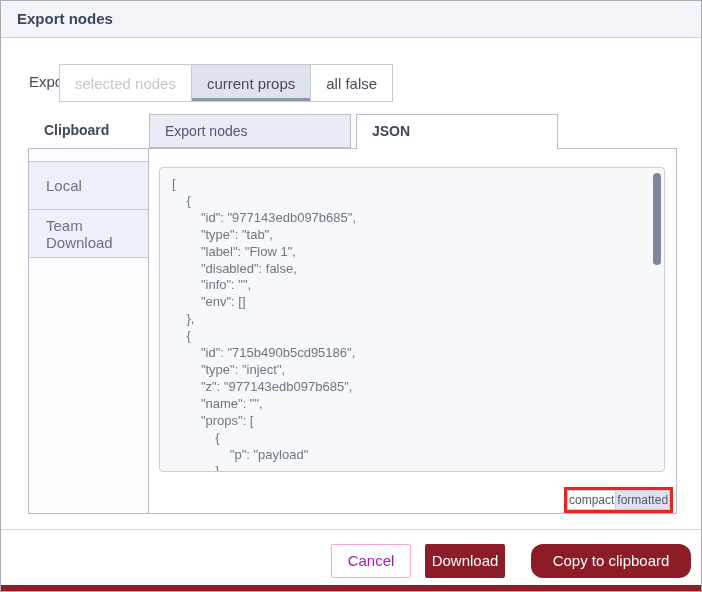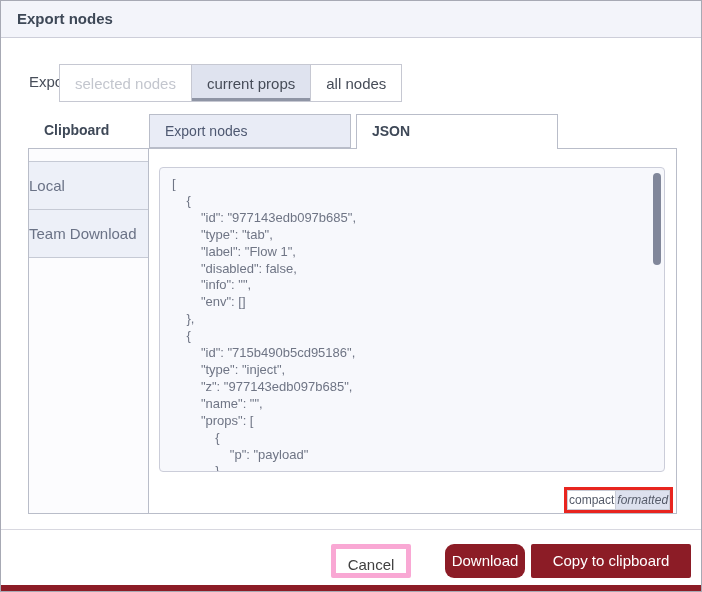--- a/index.html
+++ b/index.html
@@ -21,59 +21,59 @@
   
   .group-label{position:absolute;left:21px;top:121px;font-size:14px;font-weight:bold;color:#3e4857;margin-left:22px;}
   .tab{box-sizing:border-box;position:absolute;top:113px;width:202px;font-size:14px;padding-left:15px;cursor:pointer;}
   .tab-inactive{left:148px;height:34px;line-height:32px;background:#e9ecf6;border:1px solid #b9bdc9;color:#4e5871;z-index:1;}
   .tab-active{left:355px;height:35px;line-height:33px;background:#fff;border:1px solid #b9bdc9;border-bottom:none;font-weight:bold;color:#3e4857;z-index:3;}
 
   
   .tab-box{position:absolute;left:27px;top:147px;width:649px;height:366px;border:1px solid #b9bdc9;box-sizing:border-box;background:#fff;z-index:2;}
   .sidebar{position:absolute;left:0;top:0;bottom:0;width:119px;border-right:1px solid #b9bdc9;background:#fcfcfe;}
   .sidebar-list{margin-top:12px;}
-  .sidebar-item{height:47px;background:#edf0f8;border-bottom:1px solid #c6cad5;display:flex;align-items:center;font-size:15px;color:#6a7286;cursor:pointer;}
+  .sidebar-item{height:47px;background:#edf0f8;border-bottom:1px solid #c6cad5;display:flex;align-items:center;padding-left:17px;font-size:15px;color:#6a7286;cursor:pointer;}
   .sidebar-item:first-child{border-top:1px solid #c6cad5;}
 
   
   .code-area{position:absolute;left:130px;top:18px;width:506px;height:305px;background:#f7f8fc;border:1px solid #cbcdd9;border-radius:4px;box-sizing:border-box;overflow:hidden;}
   .code{margin:0;padding:8px 20px 0 12px;font-family:"Liberation Sans",sans-serif;font-size:13px;line-height:16.9px;color:#6f7585;white-space:pre;}
   .scroll-thumb{position:absolute;right:3px;top:5px;width:8px;height:92px;border-radius:4px;background:#81879a;cursor:pointer;}
 
   
   .format-wrap{position:absolute;left:535px;top:338px;border:3px solid #e8251f;display:flex;}
   .fmt-inner{display:flex;border:1px solid #c9ccd6;}
   .fmt-btn{padding:2px 1px;font-size:12px;color:#555b69;background:#fff;border-right:1px solid #c9ccd6;cursor:pointer;}
-  .fmt-btn:last-child{border-right:none;font-style:italic;}
+  .fmt-btn:last-child{border-right:none;}
   .fmt-btn.selected{background:#dde1ee;}
 
   
   .footer-sep{position:absolute;left:0;right:0;top:528px;border-top:1px solid #d8d8e0;}
   .btn{position:absolute;top:543px;height:34px;box-sizing:border-box;border-radius:2px;font-size:15px;text-align:center;cursor:pointer;}
-  .btn-cancel{left:330px;width:80px;background:#fff;border:5px solid #f9a8d4;color:#404040;line-height:32px;text-align:center;}
+  .btn-cancel{left:330px;width:80px;background:#fff;border:1px solid #f9a8d4;color:#a21caf;line-height:32px;text-align:center;}
   .btn-primary{background:#8c1c26;color:#fff;border:none;line-height:34px;}
-  .btn-download{left:444px;width:80px;border-radius:9px;}
-  .btn-copy{left:530px;width:160px;}
+  .btn-download{left:424px;width:80px;}
+  .btn-copy{left:530px;width:160px;border-radius:12px;}
 
   .bottom-bar{position:absolute;left:0;right:0;bottom:0;height:6px;background:#8c1c26;}
 </style>
 </head>
 <body>
 
 <div class="dialog">
 
   <div class="hdr">
     <div class="hdr-title">Export nodes</div>
   </div>
 
   <div class="export-label">Export</div>
   <div class="scope-group">
     <div class="scope-btn disabled">selected nodes</div>
     <div class="scope-btn selected">current props</div>
-    <div class="scope-btn">all nodes</div>
+    <div class="scope-btn">all false</div>
   </div>
 
   <div class="group-label">Clipboard</div>
   <div class="tab tab-inactive">Export nodes</div>
   <div class="tab tab-active">JSON</div>
 
   <div class="tab-box">
     <div class="sidebar">
       <div class="sidebar-list">
         <div class="sidebar-item">Local</div>

